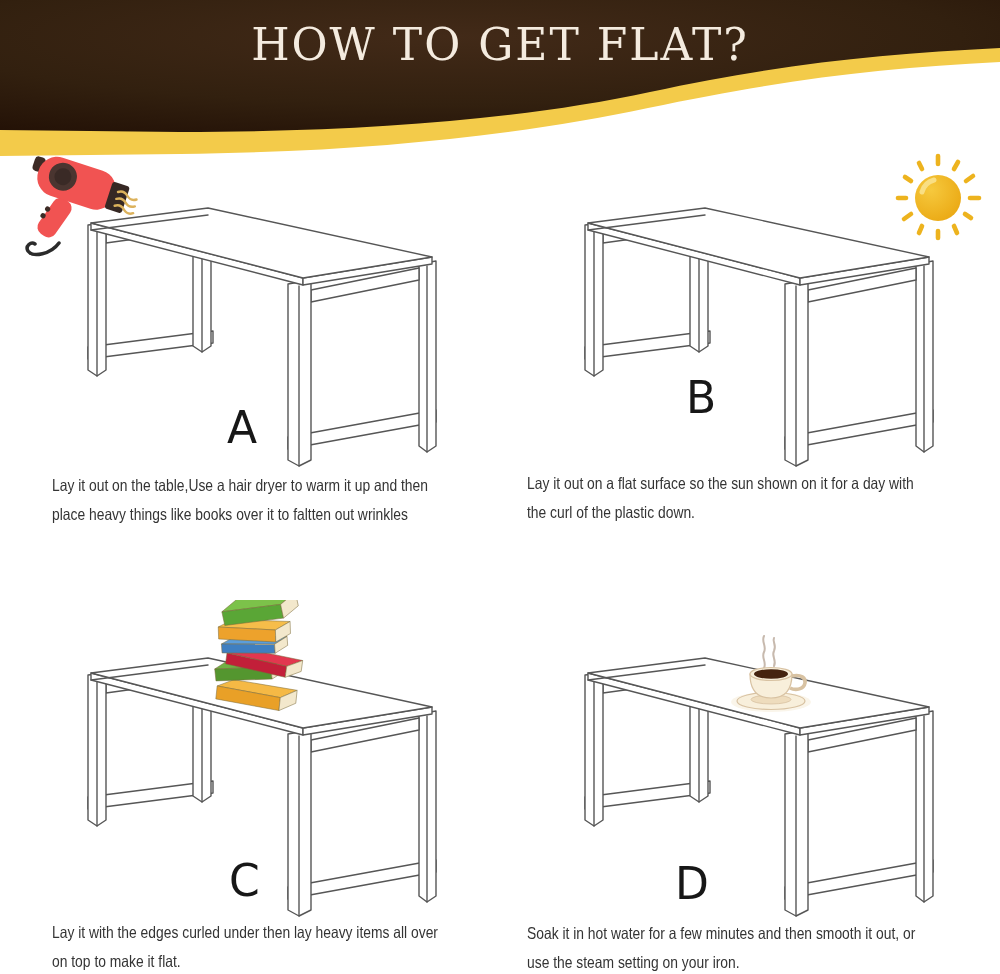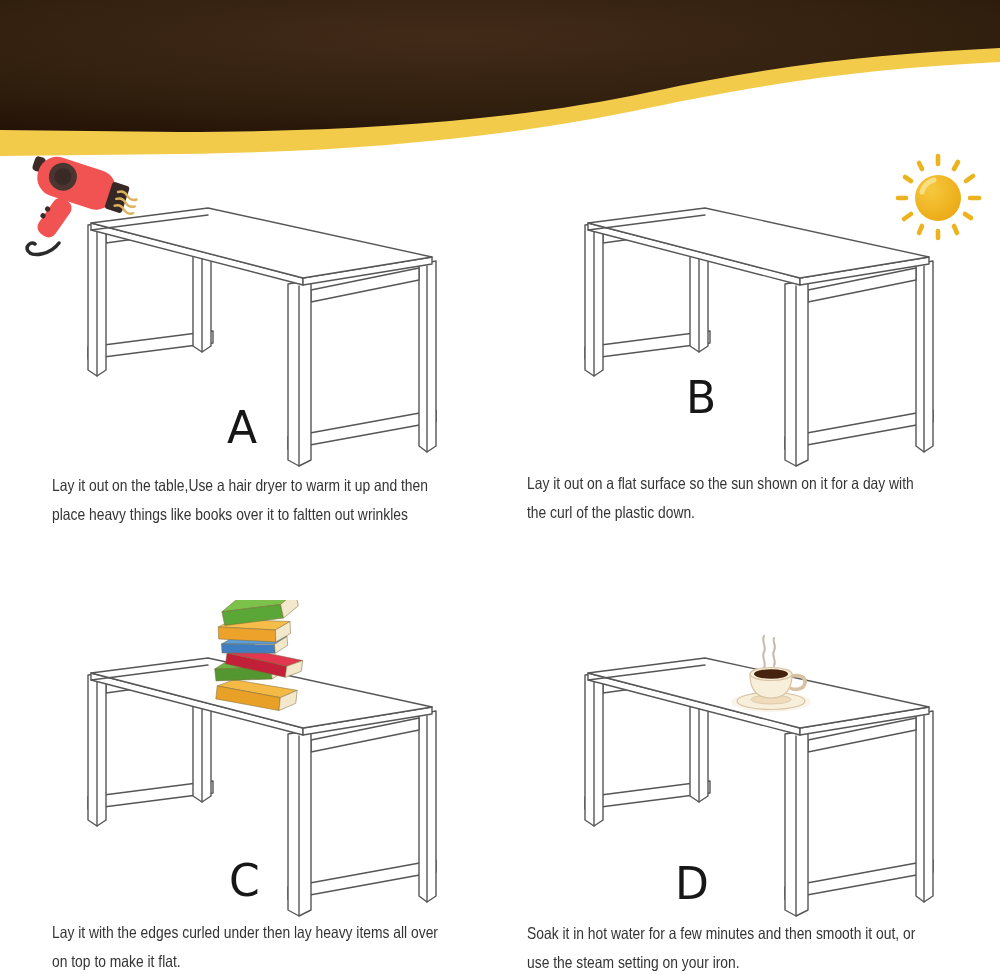--- a/index.html
+++ b/index.html
@@ -58,20 +58,21 @@
     <defs>
       <radialGradient id="brownG" cx="45%" cy="28%" r="85%">
         <stop offset="0%" stop-color="#422a18"></stop>
         <stop offset="60%" stop-color="#32200f"></stop>
         <stop offset="100%" stop-color="#231106"></stop>
       </radialGradient>
     </defs>
     <path fill="#f3cb4a" d="M0,0 H1000 V62 C880,68 780,80 648,108 C516,136 360,152 180,154 L0,156 Z"></path>
     <path fill="url(#brownG)" d="M0,0 H1000 V48 C880,54 780,64 650,92 C520,120 360,132 180,132 L0,130 Z"></path>
   </svg>
+  <div class="title">HOW TO GET FLAT?</div>
 
   <svg class="abs" style="left:85px;top:200px" width="360" height="280" viewBox="0 0 360 280">
       <use href="#tbl"></use>
     </svg>
   <svg class="abs" style="left:582px;top:200px" width="360" height="280" viewBox="0 0 360 280">
       <use href="#tbl"></use>
     </svg>
   <svg class="abs" style="left:85px;top:650px" width="360" height="280" viewBox="0 0 360 280">
       <use href="#tbl"></use>
     </svg>

